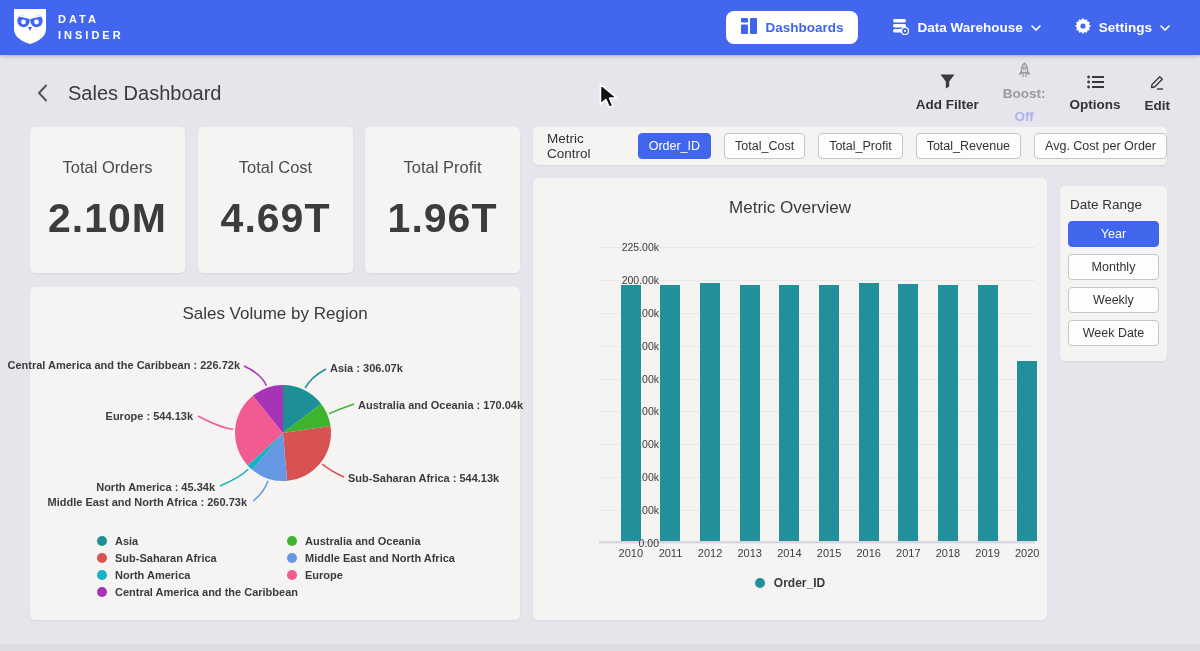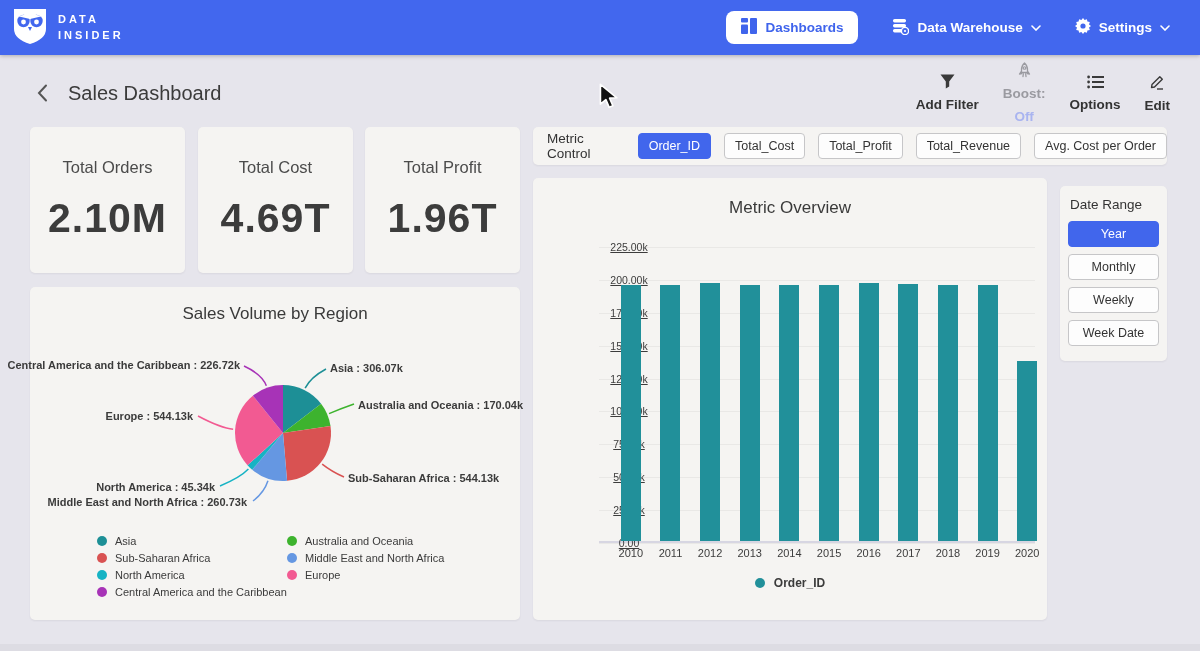--- a/index.html
+++ b/index.html
@@ -47,29 +47,29 @@
   .pill-btn { font-family:inherit; font-size:12.5px; color:#333; background:#fdfdfd; border:1px solid #c6c6c8;
               border-radius:4px; padding:5px 10px; cursor:pointer; white-space:nowrap; }
   .pill-btn.selected { background:#4166ec; border-color:#4166ec; color:#fff; }
 
   
   .pie-card { left:30px; top:287px; width:490px; height:333px; }
   .chart-title { text-align:center; font-size:17px; color:#3a3a3a; padding-top:17px; }
   #pie-svg { position:absolute; left:0; top:0; }
   .pie-label { position:absolute; font-size:11px; font-weight:bold; color:#3b3b3b; white-space:nowrap; }
   .pie-legend-col { position:absolute; display:flex; flex-direction:column; gap:5px; }
-  .legend-item { display:flex; align-items:center; gap:8px; font-size:11px; font-weight:normal; color:#3b3b3b; }
+  .legend-item { display:flex; align-items:center; gap:8px; font-size:11px; font-weight:bold; color:#3b3b3b; }
   .legend-dot { width:10px; height:10px; border-radius:50%; flex:none; }
 
   
   .bar-card { left:533px; top:178px; width:514px; height:442px; }
   .plot { position:absolute; left:66px; top:69px; width:436px; height:296px; border-bottom:2px solid #d7d6e2; }
   .gridline { position:absolute; left:0; width:100%; height:1px; background:#e9e8e6; }
-  .ytick { position:absolute; right:376px; width:60px; text-align:center; font-size:10.5px; color:#3c3c3c;
-           transform:translateY(-50%);text-decoration:underline; }
+  .ytick { position:absolute; right:376px; width:60px; text-align:right; font-size:10.5px; color:#3c3c3c;
+           transform:translateY(-50%); }
   .bar-cols { position:absolute; left:0; bottom:0; width:100%; height:100%; display:flex; }
   .bar-col { flex:1; position:relative;margin-left:24px; }
   .bar-rect { position:absolute; bottom:0; left:50%; transform:translateX(-50%); width:20px; }
   .xtick { position:absolute; top:100%; margin-top:6px; left:50%; transform:translateX(-50%);
            font-size:11px; color:#3c3c3c; }
   .bar-legend { position:absolute; top:398px; left:0; width:100%; display:flex; align-items:center;
                 justify-content:center; gap:9px; font-size:12px; font-weight:bold; color:#3b3b3b; }
 
   
   .date-card { left:1060px; top:178px; width:107px; height:175px; padding:11px 8px;margin-top:8px; }

